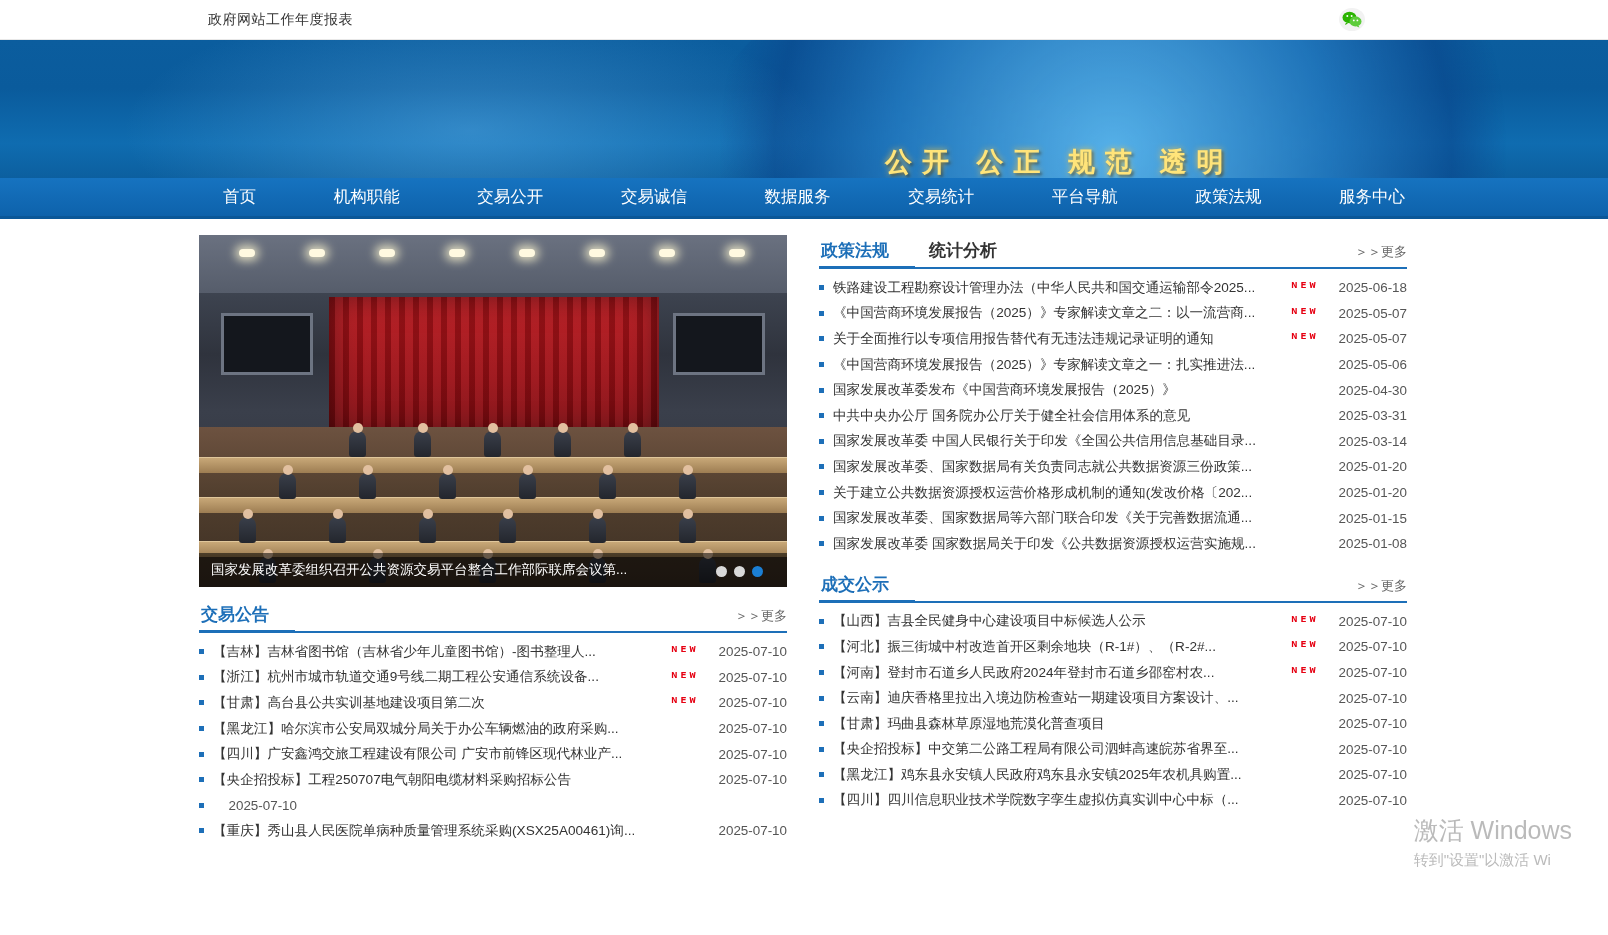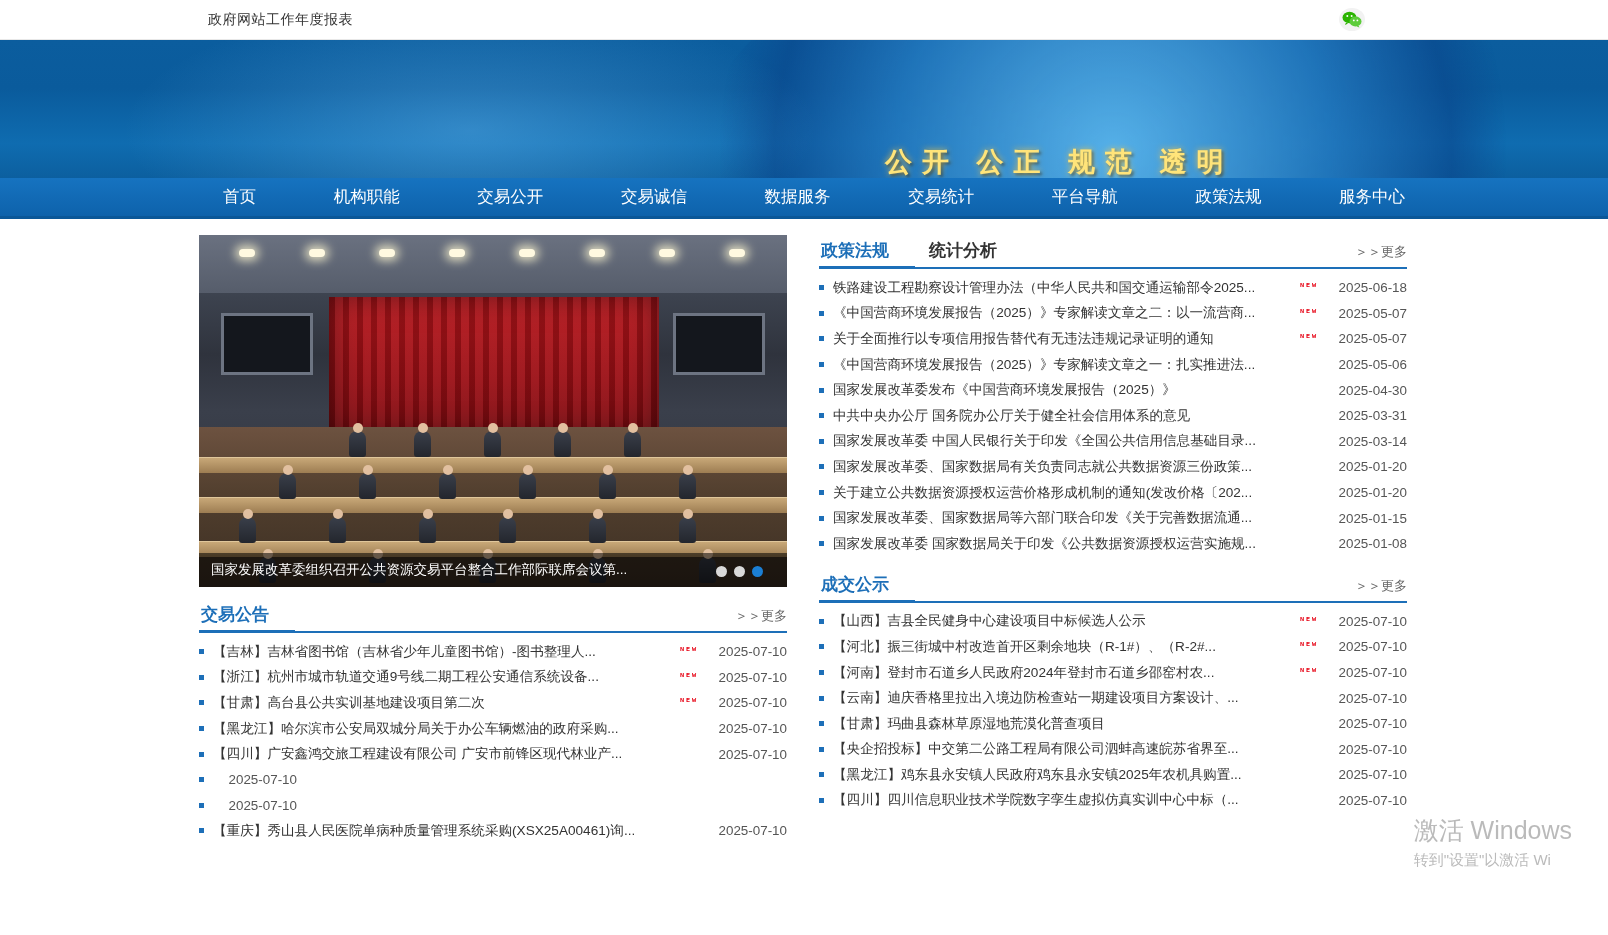--- a/index.html
+++ b/index.html
@@ -236,21 +236,21 @@
   .li-text {
     flex: 1 1 auto;
     overflow: hidden;
     white-space: nowrap;
     text-overflow: ellipsis;
     padding-right: 8px;
   }
   .new-badge {
     flex: 0 0 auto;
     color: #e60012;
-    font-size: 11px;
+    font-size: 16px;
     font-weight: bold;
     font-family: "DejaVu Sans Mono", monospace;
     margin-right: 6px;
     letter-spacing: -0.5px;
   }
   .li-date {
     flex: 0 0 auto;
     width: 84px;
     text-align: right;
     color: #555;
@@ -396,20 +396,21 @@
             <span class="li-text">【黑龙江】哈尔滨市公安局双城分局关于办公车辆燃油的政府采购...</span>
             <span class="li-date">2025-07-10</span>
           </li>
           <li>
             <span class="bullet"></span>
             <span class="li-text">【四川】广安鑫鸿交旅工程建设有限公司 广安市前锋区现代林业产...</span>
             <span class="li-date">2025-07-10</span>
           </li>
           <li>
             <span class="bullet"></span>
+            <span class="li-text">【央企招投标】工程250707电气朝阳电缆材料采购招标公告</span>
             <span class="li-date">2025-07-10</span>
           </li>
           <li>
             <span class="bullet"></span>
             <span class="li-date">2025-07-10</span>
           </li>
           <li>
             <span class="bullet"></span>
             <span class="li-text">【重庆】秀山县人民医院单病种质量管理系统采购(XSX25A00461)询...</span>
             <span class="li-date">2025-07-10</span>

